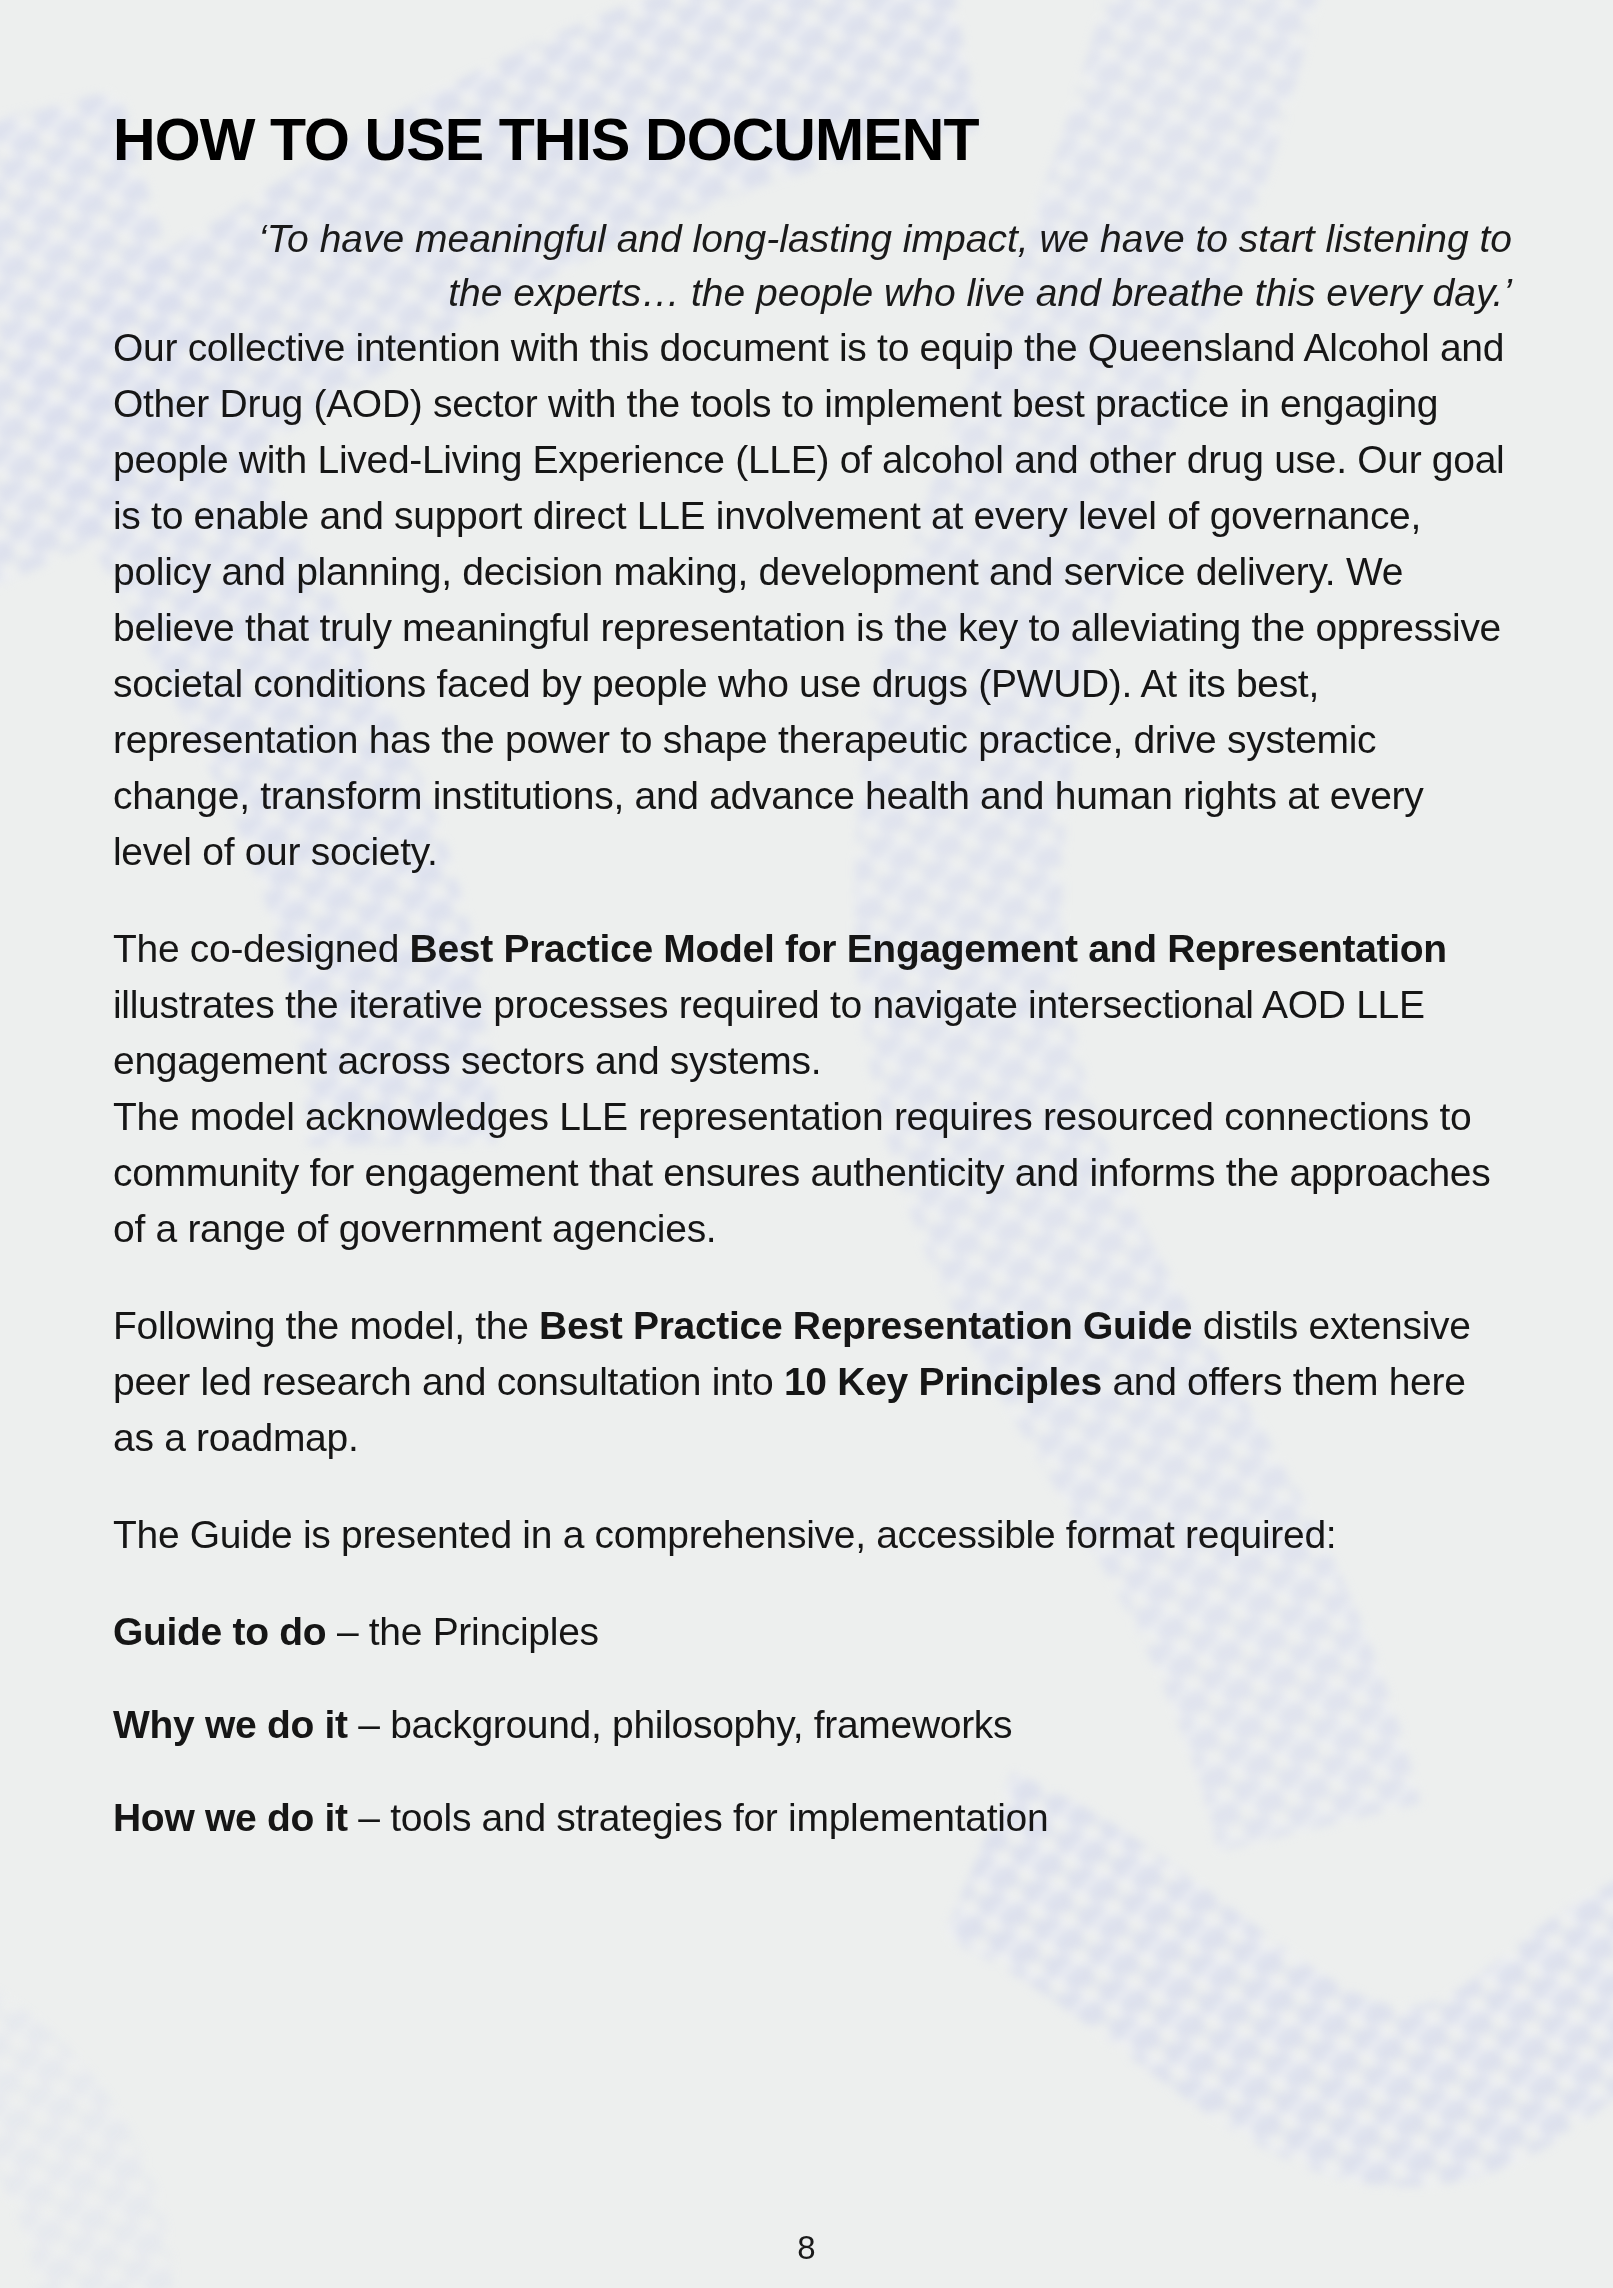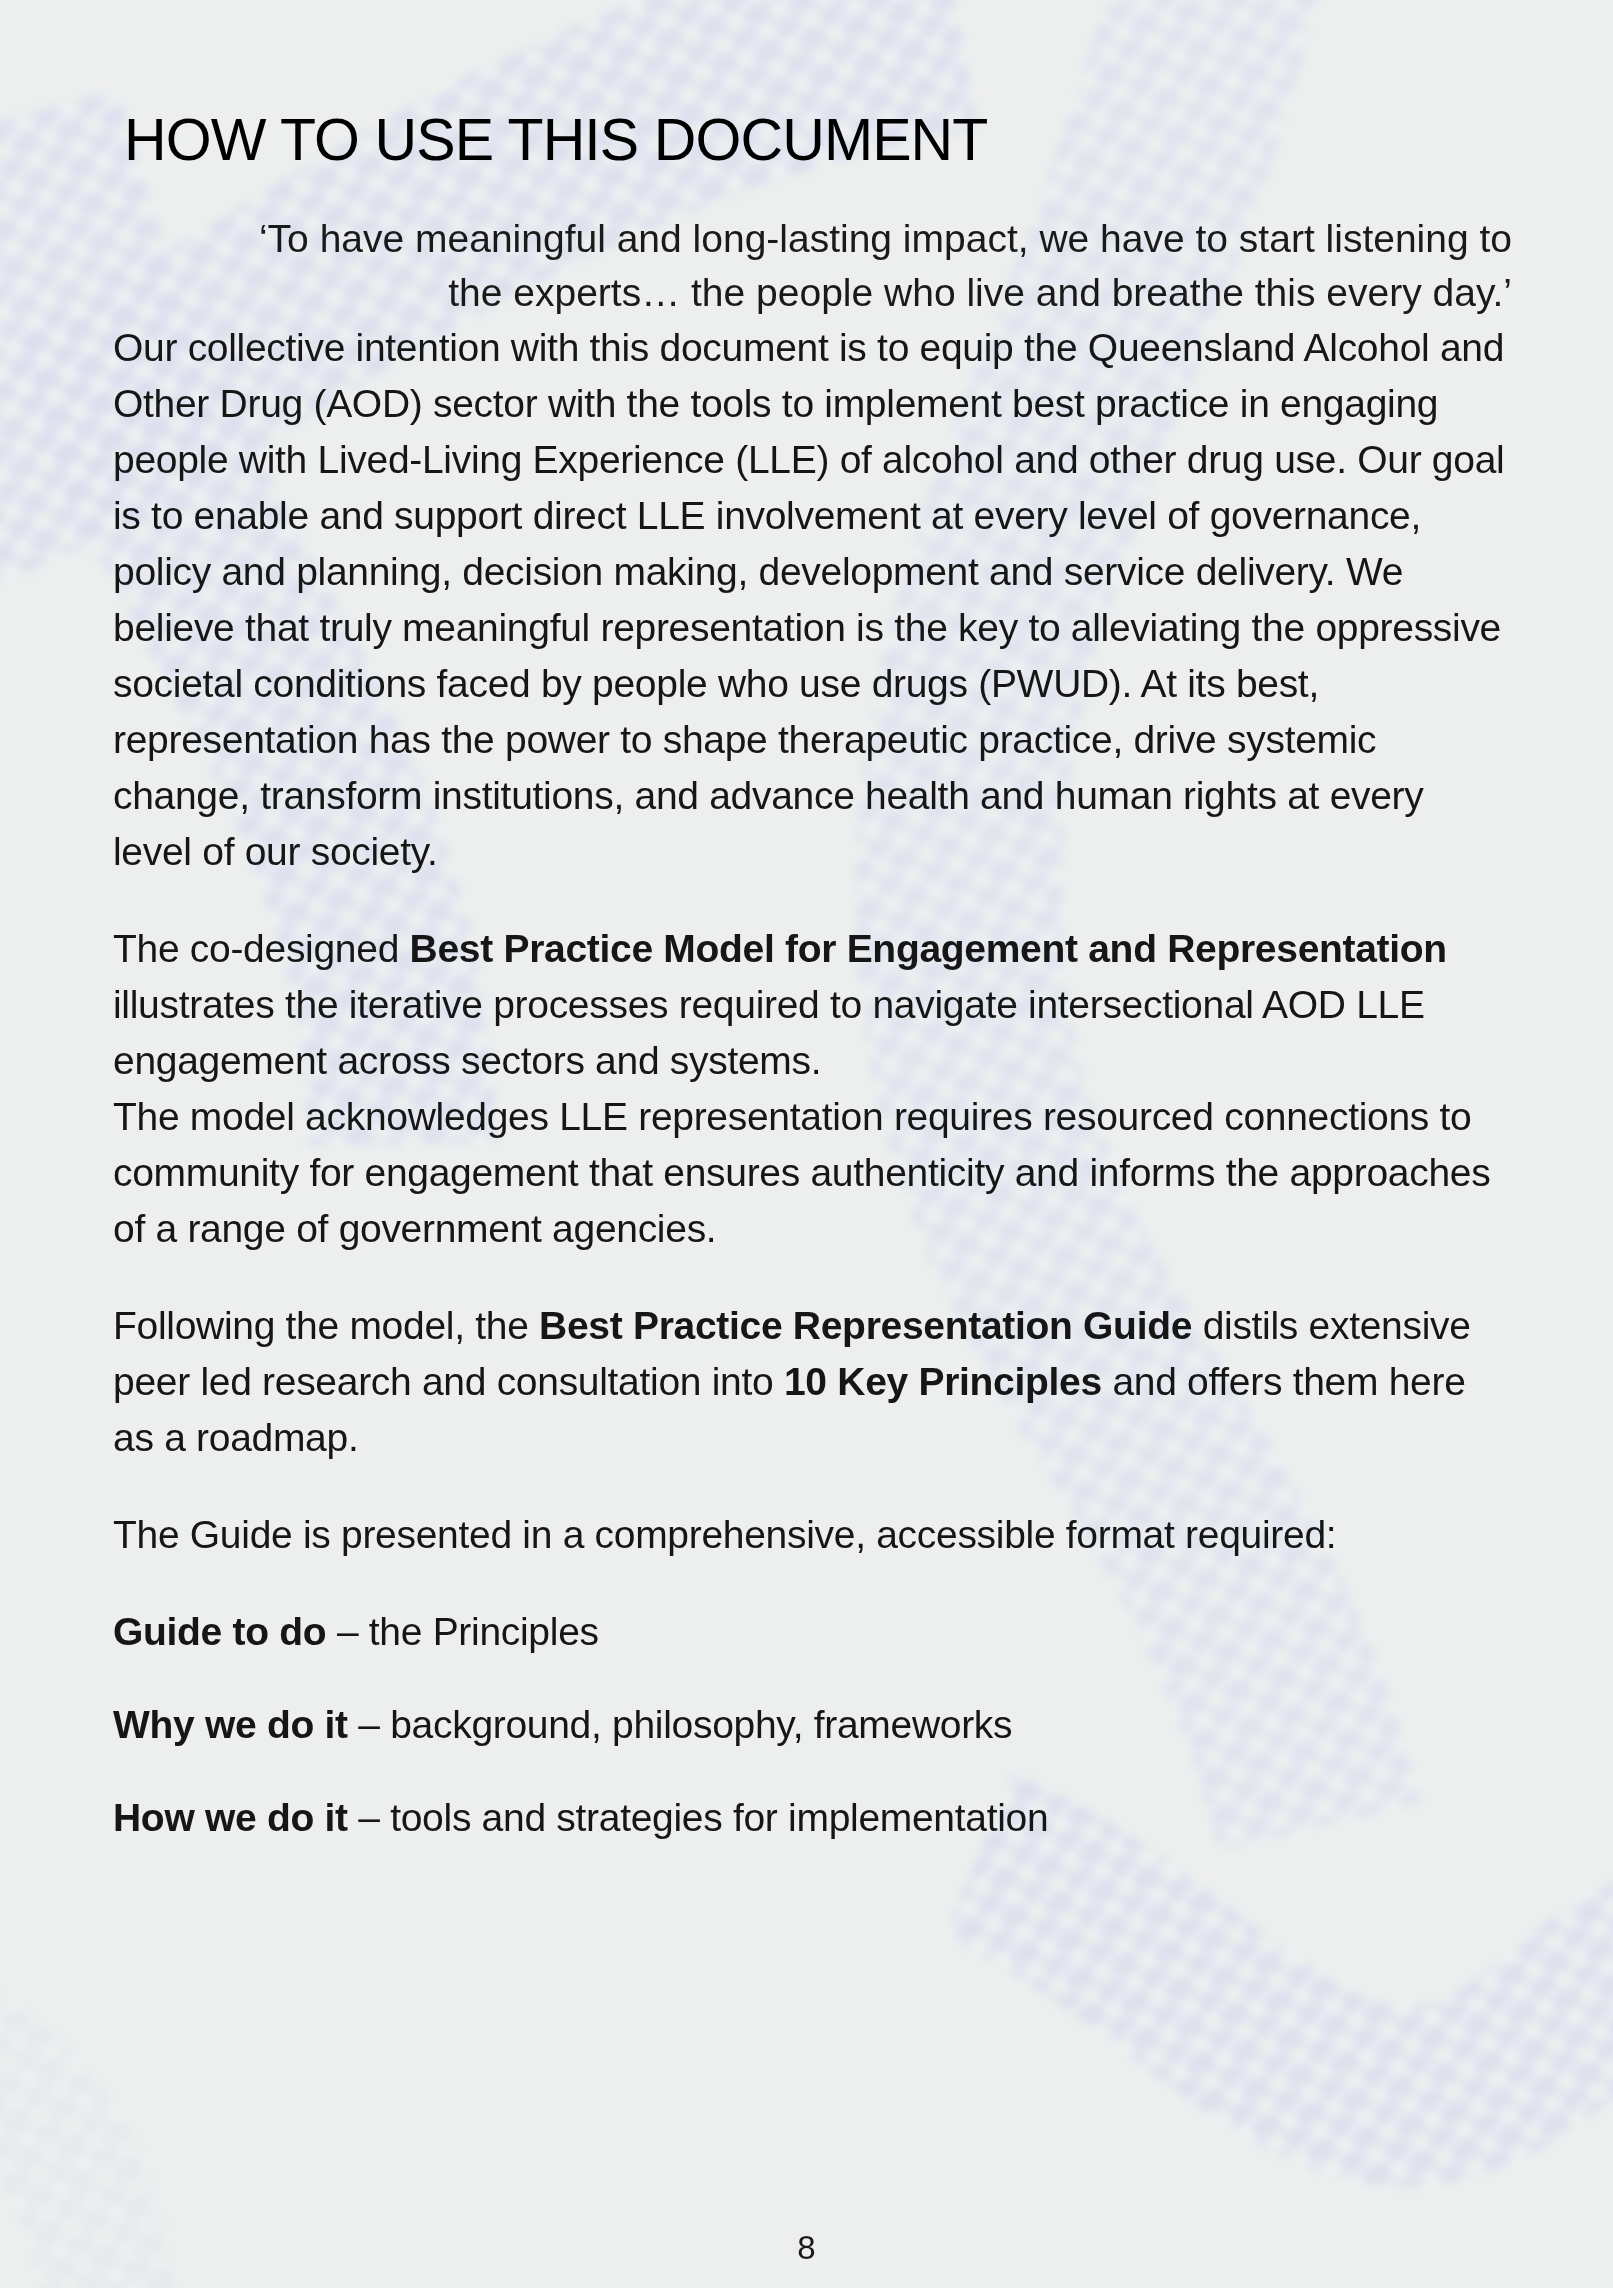--- a/index.html
+++ b/index.html
@@ -7,26 +7,26 @@
     position:relative;
     width:1613px;height:2289px;
     background:#edefee;
     overflow:hidden;
     font-family:"Liberation Sans", sans-serif;
     color:#161616;
   }
   .bg-art{position:absolute;left:0;top:0;width:1613px;height:2289px;display:block;}
   .content{position:absolute;left:113px;top:0;width:1399px;}
   .doc-title{
-    margin:109px 0 41px 11px;
-    font-size:59px;line-height:62px;font-weight:normal;
+    margin:109px 0 41px 0;
+    font-size:59px;line-height:62px;font-weight:bold;
     letter-spacing:-0.9px;color:#000;
   }
   .quote-line{
-    margin:0;font-size:39px;line-height:54px;
+    margin:0;font-style:italic;font-size:39px;line-height:54px;
     text-align:right;white-space:nowrap;color:#1a1a1a;
   }
   .quote-attribution{
     margin:37px 0 146px 0;
     font-style:italic;font-weight:bold;font-size:41px;line-height:57px;
     text-align:right;color:#0d0d0d;
   }
   p.body{
     margin:0 0 41px 0;
     font-size:39px;line-height:56px;letter-spacing:-0.3px;

